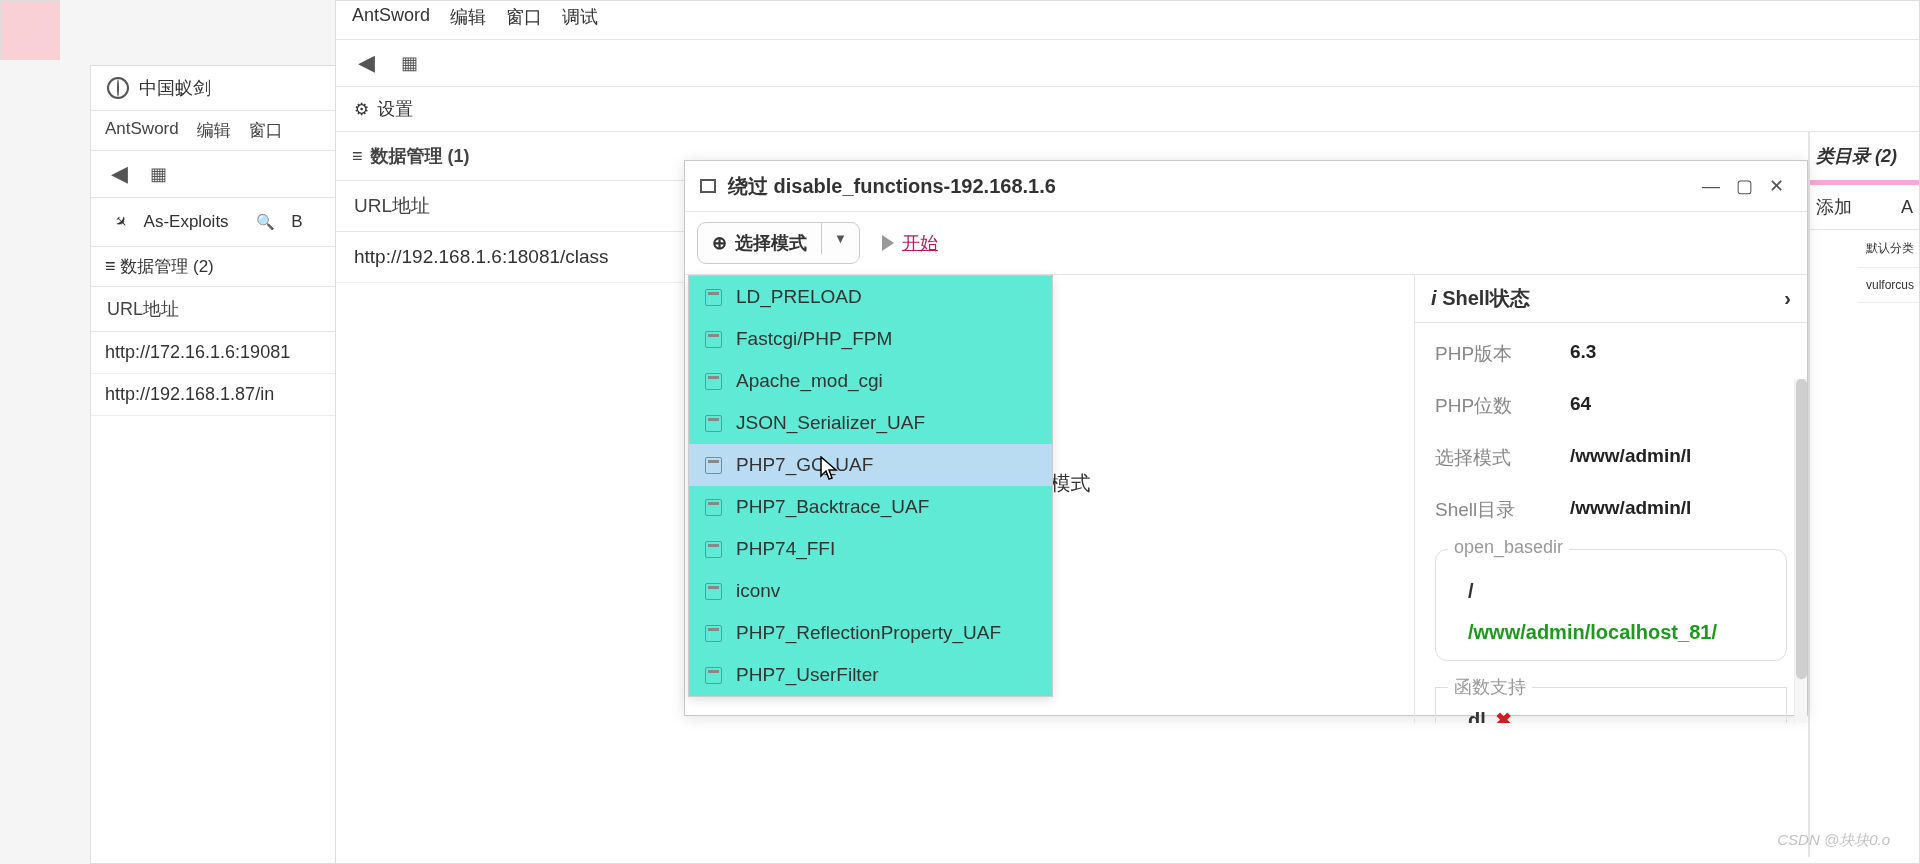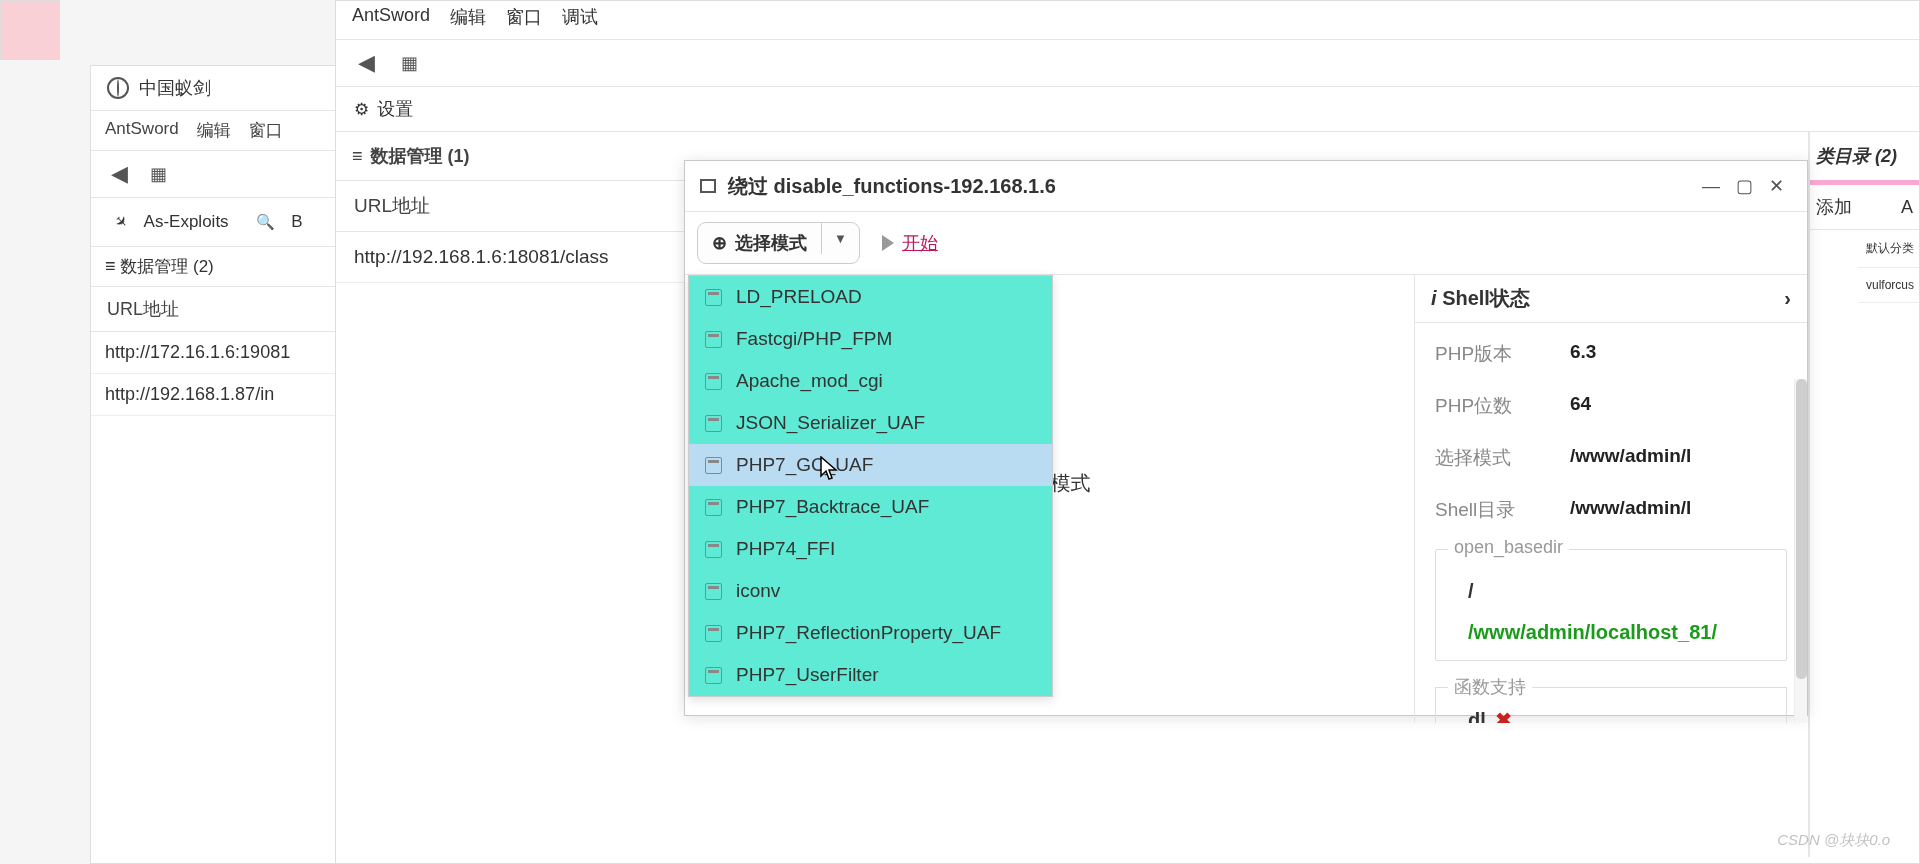--- a/index.html
+++ b/index.html
@@ -74,21 +74,21 @@
 .cursor { position: absolute; left: 820px; top: 456px; width: 18px; height: 26px; z-index: 10; pointer-events: none; }
 
 
 .modal-right { flex: 1; display: flex; flex-direction: column; overflow: hidden; }
 .mr-hdr { display: flex; align-items: center; justify-content: space-between; padding: 10px 16px; border-bottom: 1px solid #e5e5e5; font-size: 20px; font-weight: bold; }
 .mr-body { flex: 1; overflow-y: auto; padding: 18px 20px 10px 20px; position: relative; }
 .info-row { display: flex; margin-bottom: 26px; font-size: 19px; }
 .info-row .lbl { width: 135px; color: #888; font-weight: normal; }
 .info-row .val { font-weight: bold; color: #222; white-space: nowrap; overflow: hidden; }
 
-.fieldset { border: 1px solid #ddd; border-radius: 2px; padding: 20px 18px 16px 18px; margin-top: 10px; position: relative; }
+.fieldset { border: 1px solid #ddd; border-radius: 12px; padding: 20px 18px 16px 18px; margin-top: 10px; position: relative; }
 .fieldset .legend { position: absolute; top: -13px; left: 12px; background: #fff; padding: 0 6px; color: #999; font-size: 18px; }
 .ob-slash { color: #333; font-size: 20px; font-weight: bold; margin: 10px 0 18px 14px; }
 .ob-path { color: #1a9c1a; font-size: 20px; font-weight: bold; margin-left: 14px; }
 
 .fieldset2 { border: 1px solid #ddd; margin-top: 26px; padding: 20px 18px 10px 18px; position: relative; }
 .fieldset2 .legend { position: absolute; top: -13px; left: 12px; background: #fff; padding: 0 6px; color: #999; font-size: 18px; }
 .fn-row { font-size: 20px; font-weight: bold; margin-left: 14px; }
 .fn-x { color: #cc2020; margin-left: 4px; }
 
 .scroll-thumb { position: absolute; right: 0; top: 64px; width: 11px; height: 300px; background: #cfcfcf; border-radius: 5px; }

